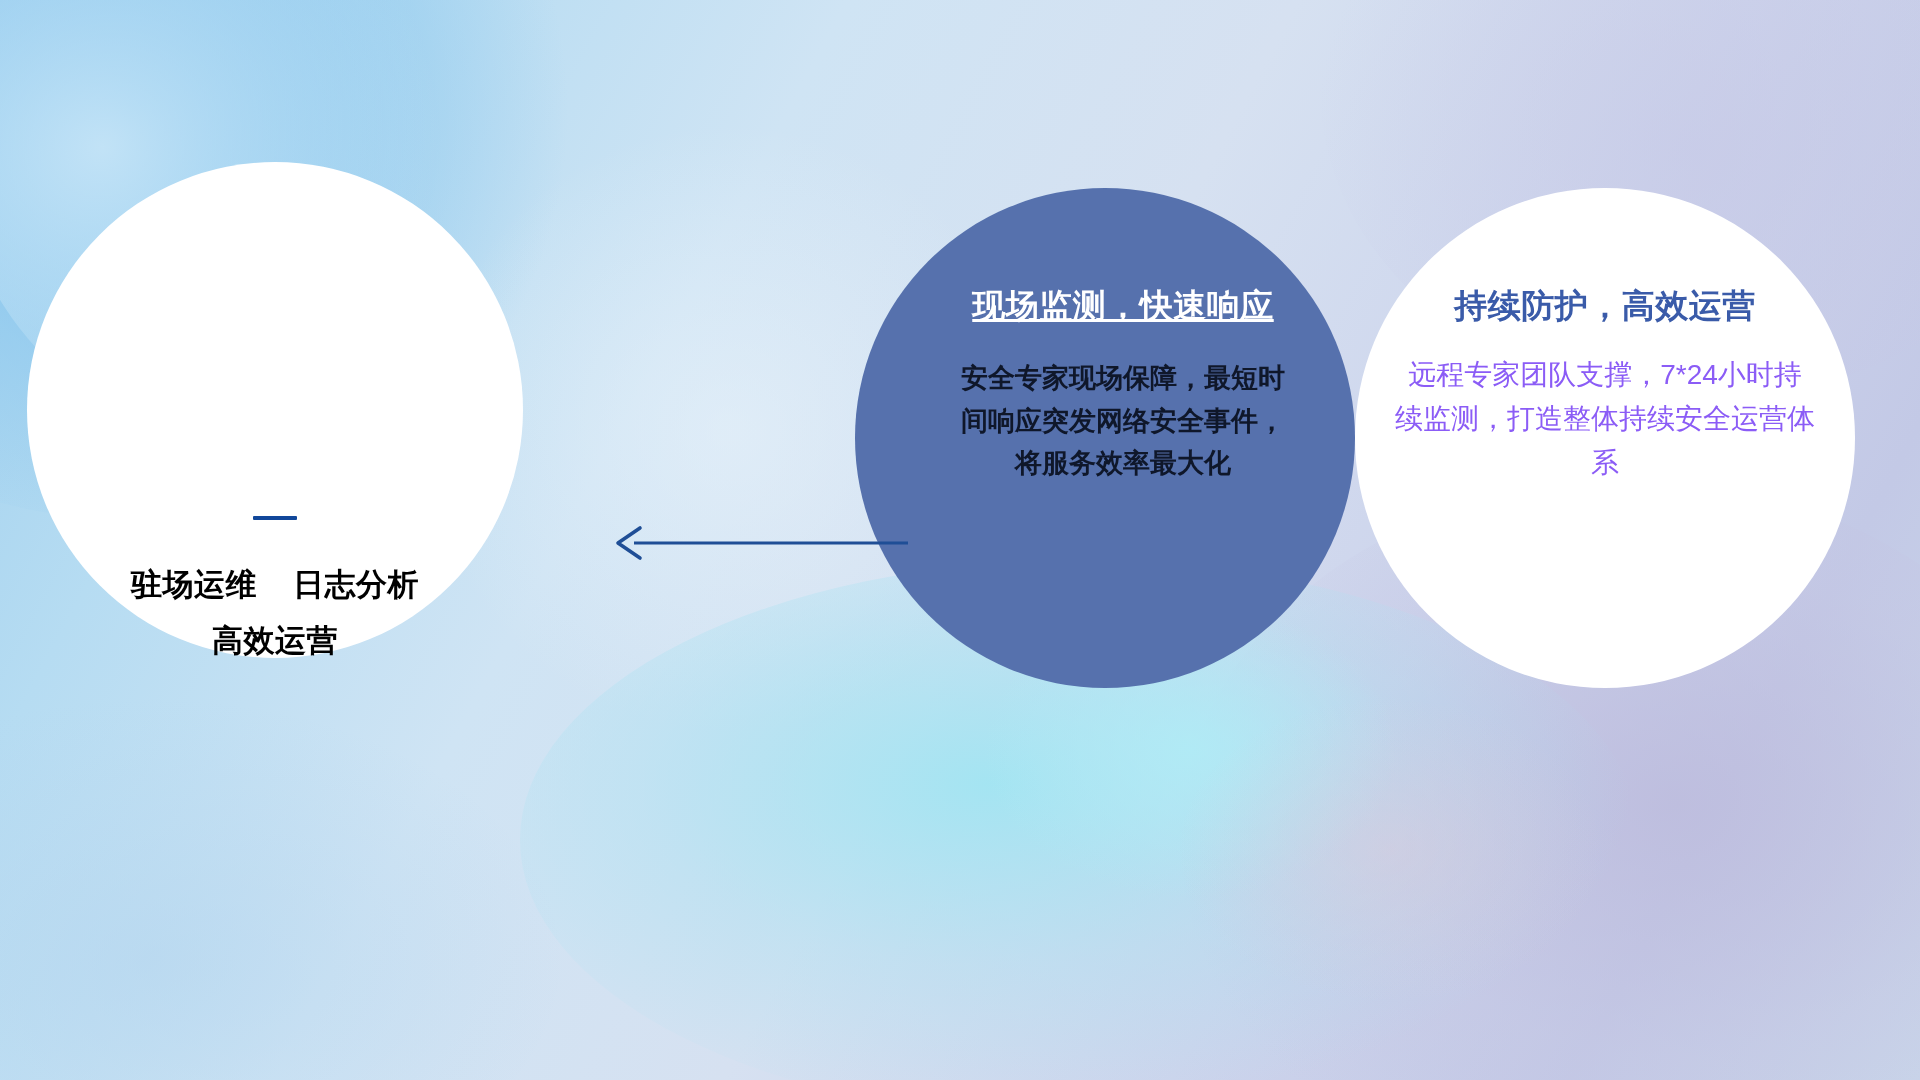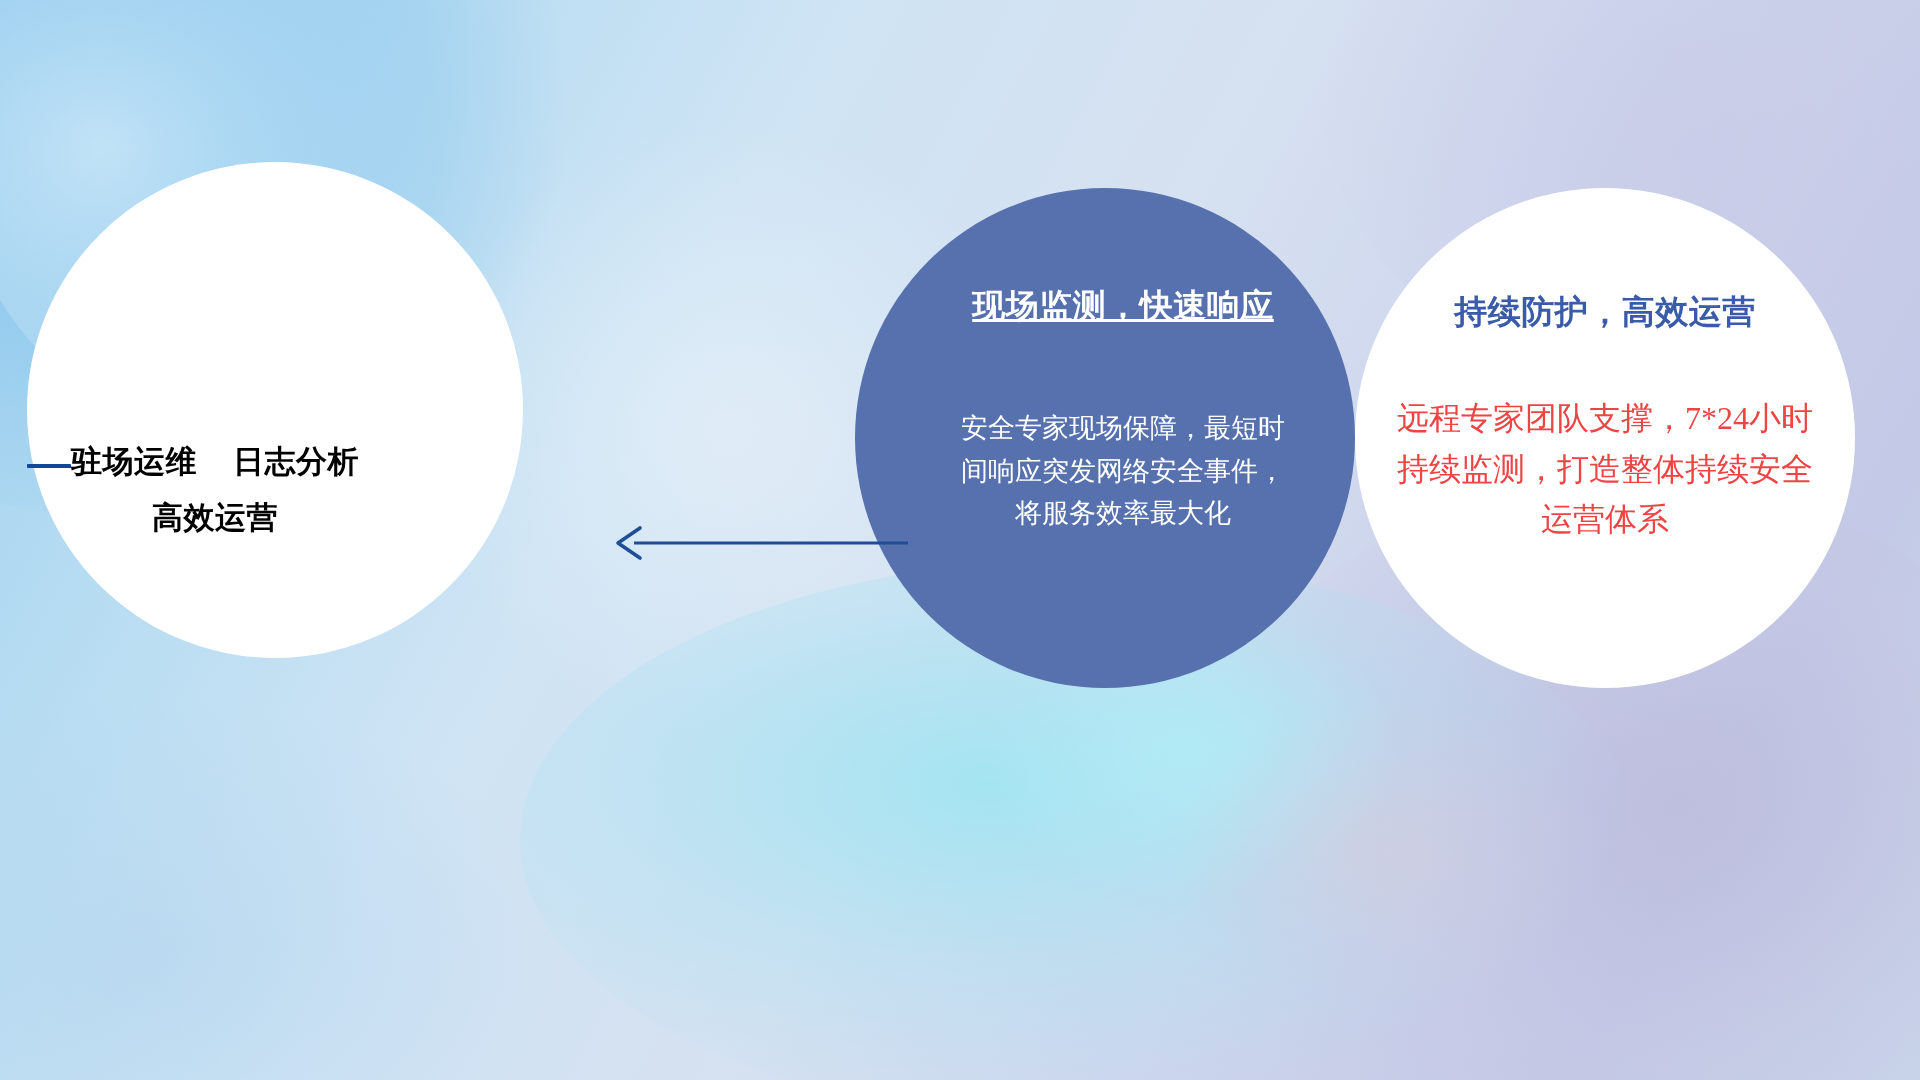--- a/index.html
+++ b/index.html
@@ -132,23 +132,23 @@
     width: 500px; height: 500px;
     z-index: 4;
   }
 
   
   .left-content {
     position: absolute;
     left: 0; right: 0;
     top: 0; bottom: 0;
     display: flex;
-    flex-direction: row;
-    align-items: center;
-    justify-content: flex-start;
+    flex-direction: column;
+    align-items: center;
+    justify-content: flex-end;
     padding-top: 160px;
     box-sizing: border-box;
   }
   .accent-dash {
     width: 44px;
     height: 4px;
     background: #11479a;
     border-radius: 1px;
     margin-bottom: 48px;
   }
@@ -186,53 +186,53 @@
   }
   .mid-title {
     font-size: 33px;
     font-weight: bold;
     color: #ffffff;
     white-space: nowrap;
     letter-spacing: 0.5px;
     text-decoration: underline;
   }
   .mid-body {
-    margin-top: 78px;
+    margin-top: 28px;
     width: 330px;
     font-size: 27px;
     line-height: 1.58;
-    color: #ffffff;
+    color: #0f172a;
     text-align: center;
+    font-weight: bold;
   }
 
   
   .right-content {
     position: absolute;
     left: 30px;
-    top: 102px;
+    top: 96px;
     width: 440px;
     display: flex;
     flex-direction: column;
     align-items: center;
     z-index: 3;
-    font-family: Liberation Serif, serif;
   }
   .right-title {
     font-size: 33px;
     font-weight: bold;
     color: #3a5ba9;
     white-space: nowrap;
     letter-spacing: 0.5px;
   }
   .right-body {
-    margin-top: 58px;
+    margin-top: 24px;
     width: 420px;
-    font-size: 32px;
+    font-size: 28px;
     line-height: 1.58;
-    color: #ef4444;
+    color: #8b5cf6;
     text-align: center;
   }
 
   
   #connector-arrow {
     position: absolute;
     left: 608px;
     top: 520px;
     width: 300px;
     height: 46px;

